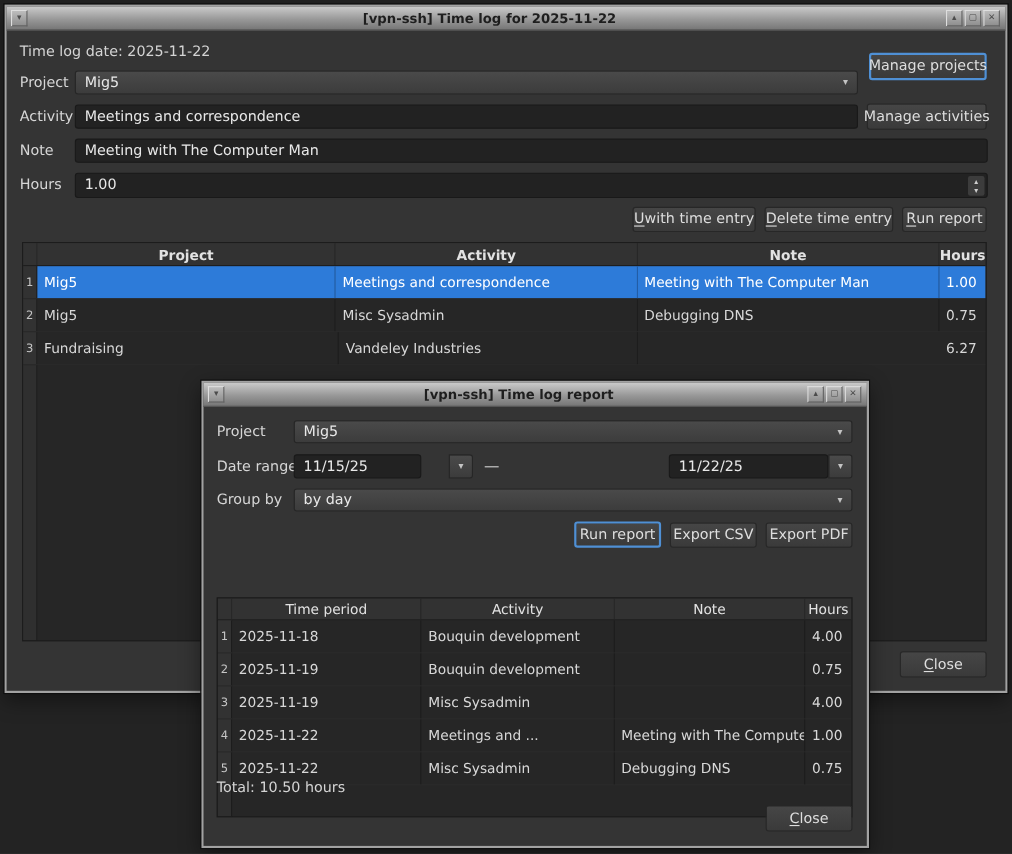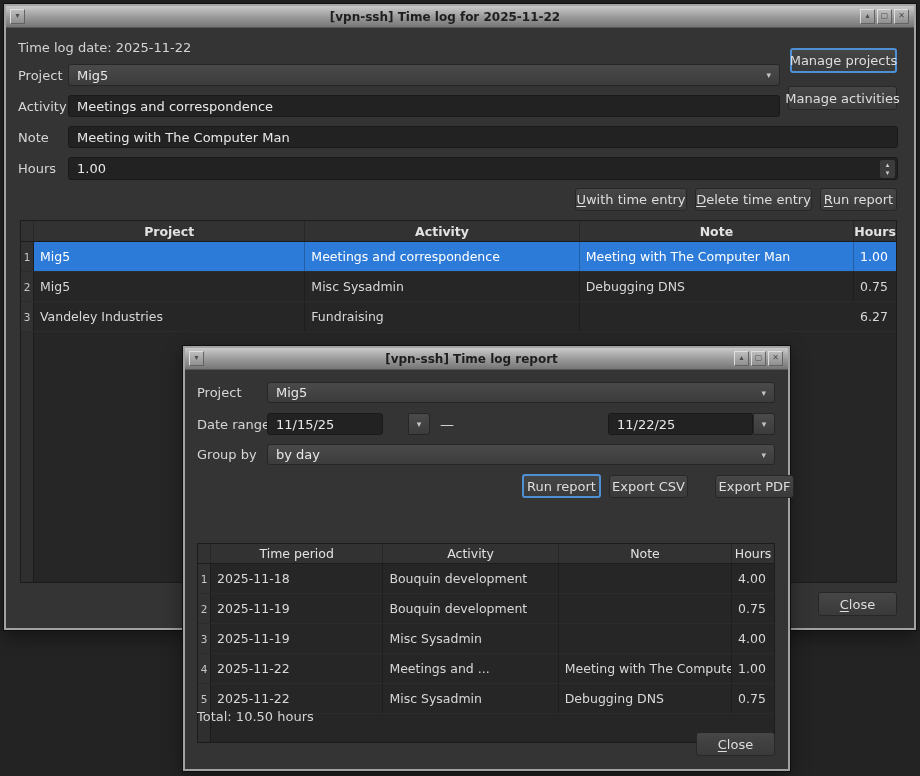--- a/index.html
+++ b/index.html
@@ -120,21 +120,21 @@
     <span class="arrow">▾</span>
   </div>
   <div class="btn focus" style="left:784px; top:42px; width:107px; height:25px;">
     <span>Manage projects</span>
   </div>
 
   <div class="label" style="left:12px; top:89px; height:22px;">Activity</div>
   <div class="entry" style="left:62px; top:89px; width:712px; height:22px;">
     <span>Meetings and correspondence</span>
   </div>
-  <div class="btn" style="left:782px; top:80px; width:109px; height:24px;justify-content:center;">
+  <div class="btn" style="left:782px; top:88px; width:109px; height:24px;justify-content:center;">
     <span>Manage activities</span>
   </div>
 
   <div class="label" style="left:12px; top:120px; height:22px;">Note</div>
   <div class="entry" style="left:62px; top:120px; width:830px; height:22px;">
     <span>Meeting with The Computer Man</span>
   </div>
 
   <div class="label" style="left:12px; top:151px; height:23px;">Hours</div>
   <div class="entry" style="left:62px; top:151px; width:830px; height:23px; padding-right:2px;">
@@ -175,22 +175,22 @@
     </div>
     <div class="trow" style="height:30px;">
       <div class="td numcell" style="width:13px;">2</div>
       <div class="td" style="width:272px;">Mig5</div>
       <div class="td" style="width:275px;">Misc Sysadmin</div>
       <div class="td" style="width:275px;">Debugging DNS</div>
       <div class="td" style="width:42px; border-right:none;">0.75</div>
     </div>
     <div class="trow" style="height:30px;">
       <div class="td numcell" style="width:13px;">3</div>
+      <div class="td" style="width:275px;">Fundraising</div>
       <div class="td" style="width:272px;">Vandeley Industries</div>
-      <div class="td" style="width:275px;">Fundraising</div>
       <div class="td" style="width:275px;margin-top:48px;">Brainstorming the People Fund</div>
       <div class="td" style="width:42px; border-right:none;">6.27</div>
     </div>
     <div class="numstrip" style="top:111px; bottom:0;"></div>
   </div>
 
   <div class="btn" style="left:812px; top:586px; width:79px; height:24px;">
     <span class="mn">C</span>
       <span>lose</span>
   </div>
@@ -233,21 +233,21 @@
     <span>by day</span>
     <span class="arrow">▾</span>
   </div>
 
   <div class="btn focus" style="left:337px; top:126px; width:79px; height:24px;">
     <span>Run report</span>
   </div>
   <div class="btn" style="left:424px; top:127px; width:79px; height:23px;">
     <span>Export CSV</span>
   </div>
-  <div class="btn" style="left:530px; top:127px; width:79px; height:23px;text-align:center;">
+  <div class="btn" style="left:511px; top:127px; width:79px; height:23px;text-align:center;">
     <span>Export PDF</span>
   </div>
 
   <div class="table" style="left:12px; top:158px; width:578px; height:200px;margin-top:37px;">
     <div class="thead" style="height:20px;">
       <div class="th" style="width:13px;"></div>
       <div class="th" style="width:173px;">Time period</div>
       <div class="th" style="width:176px;">Activity</div>
       <div class="th" style="width:174px;">Note</div>
       <div class="th" style="width:42px; border-right:none;">Hours</div>

